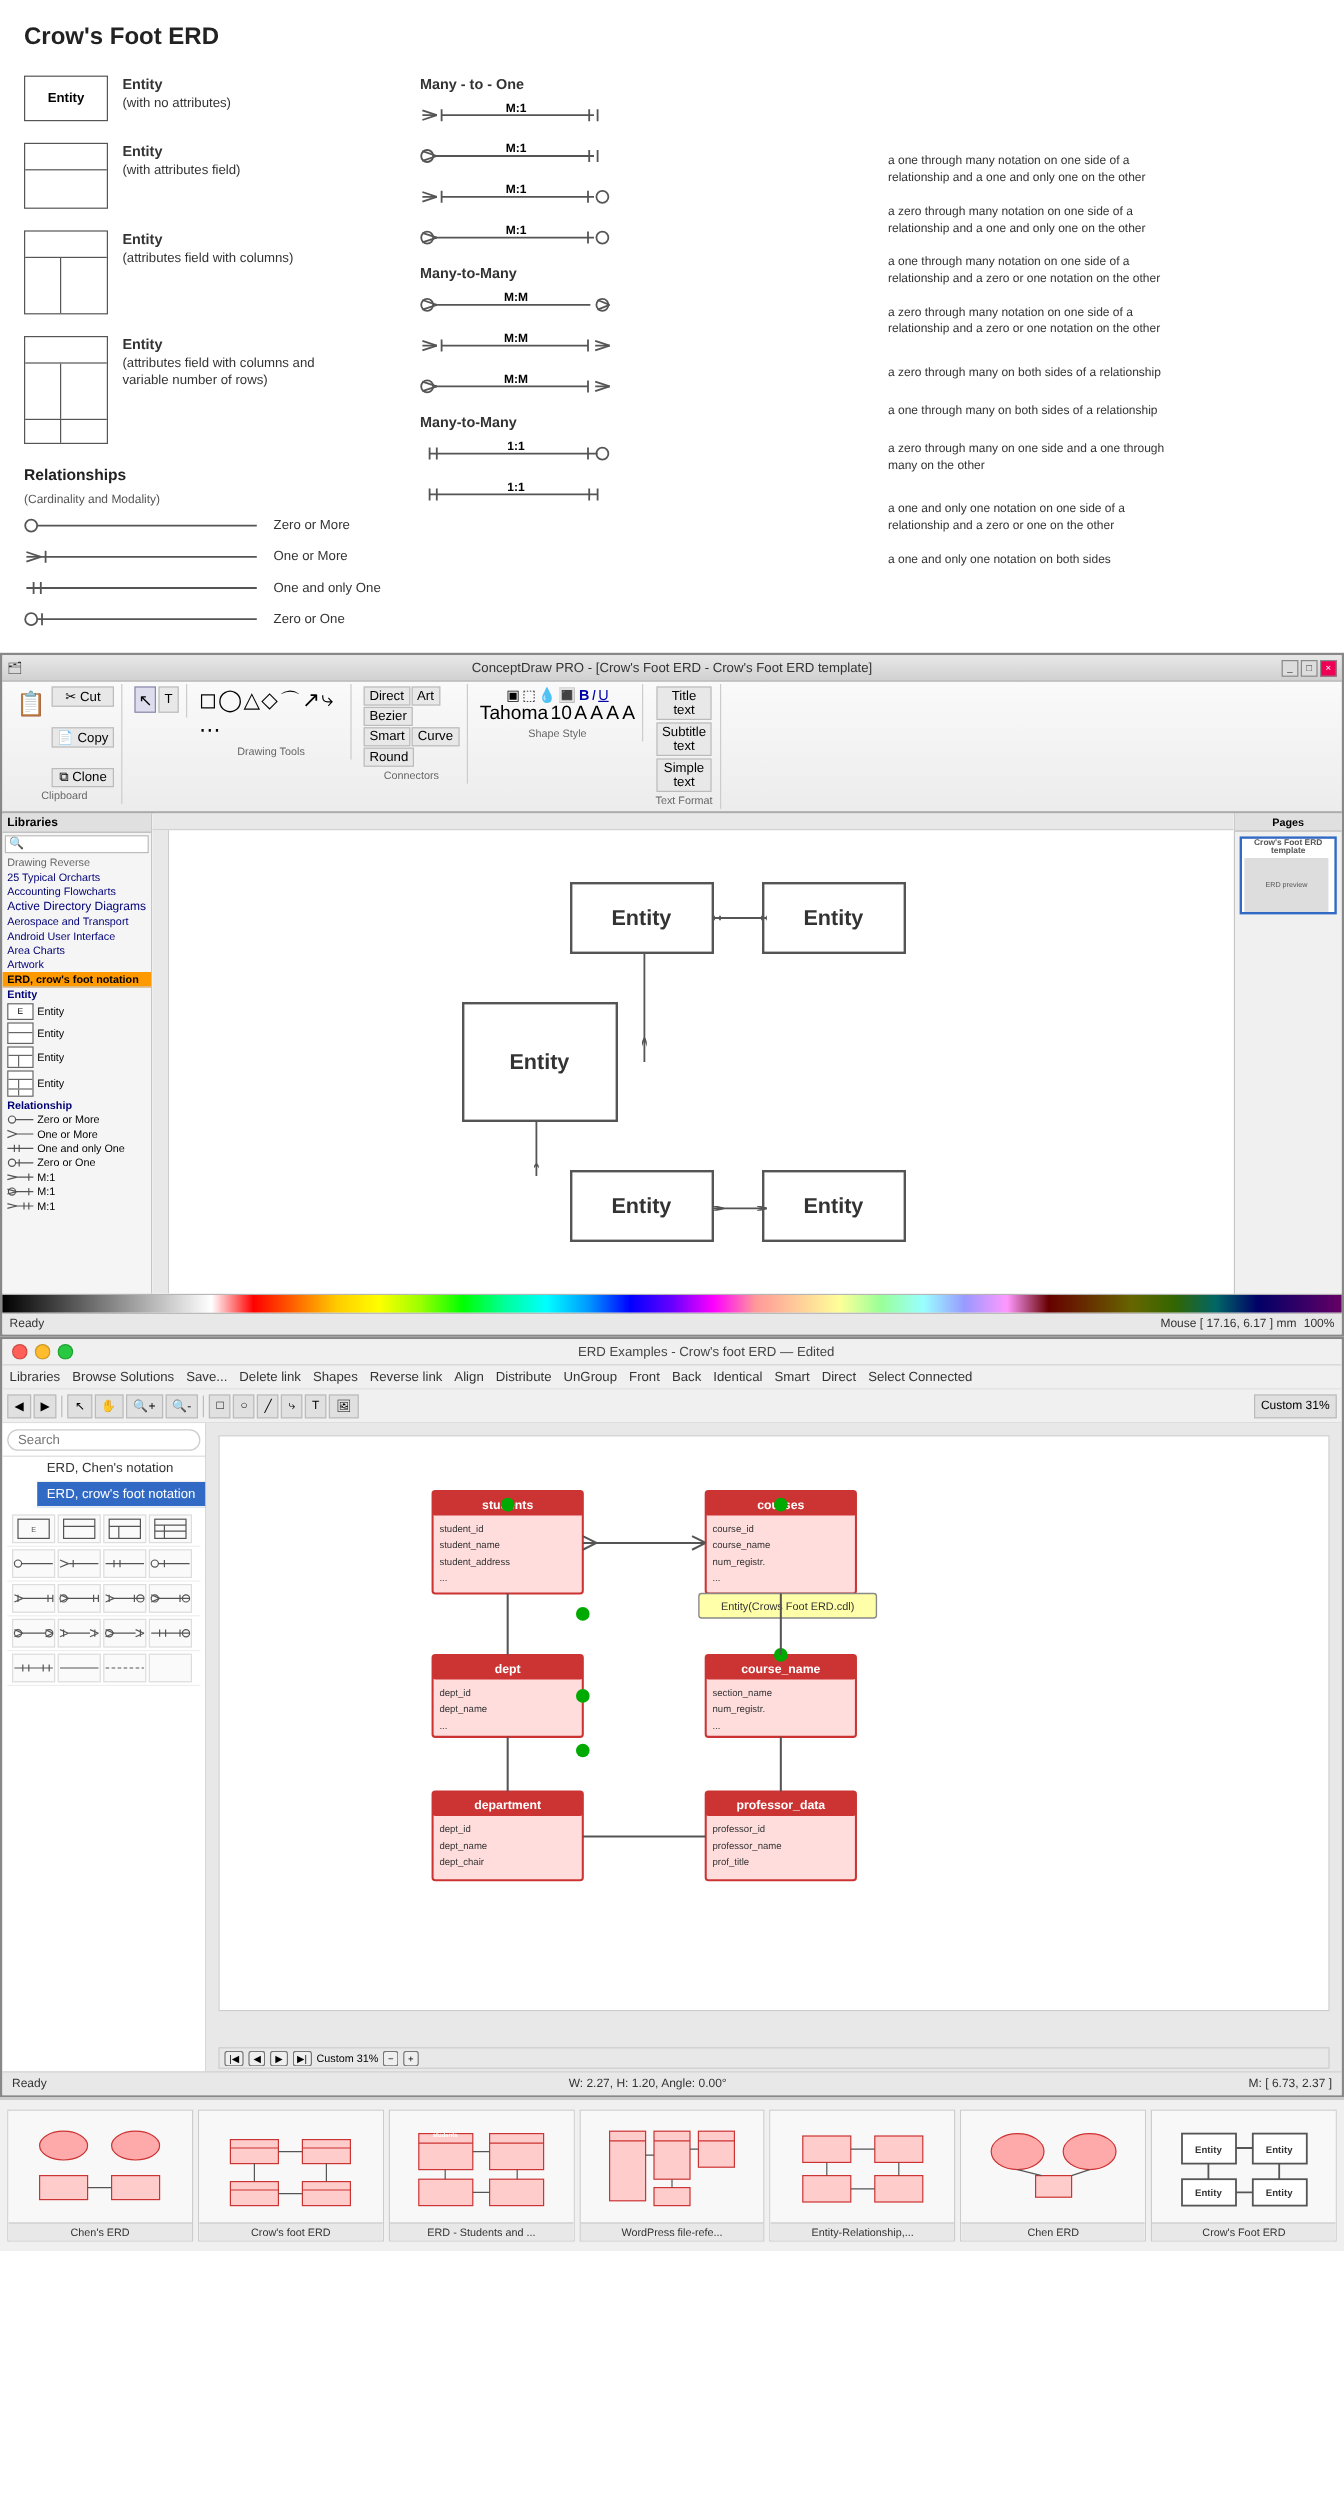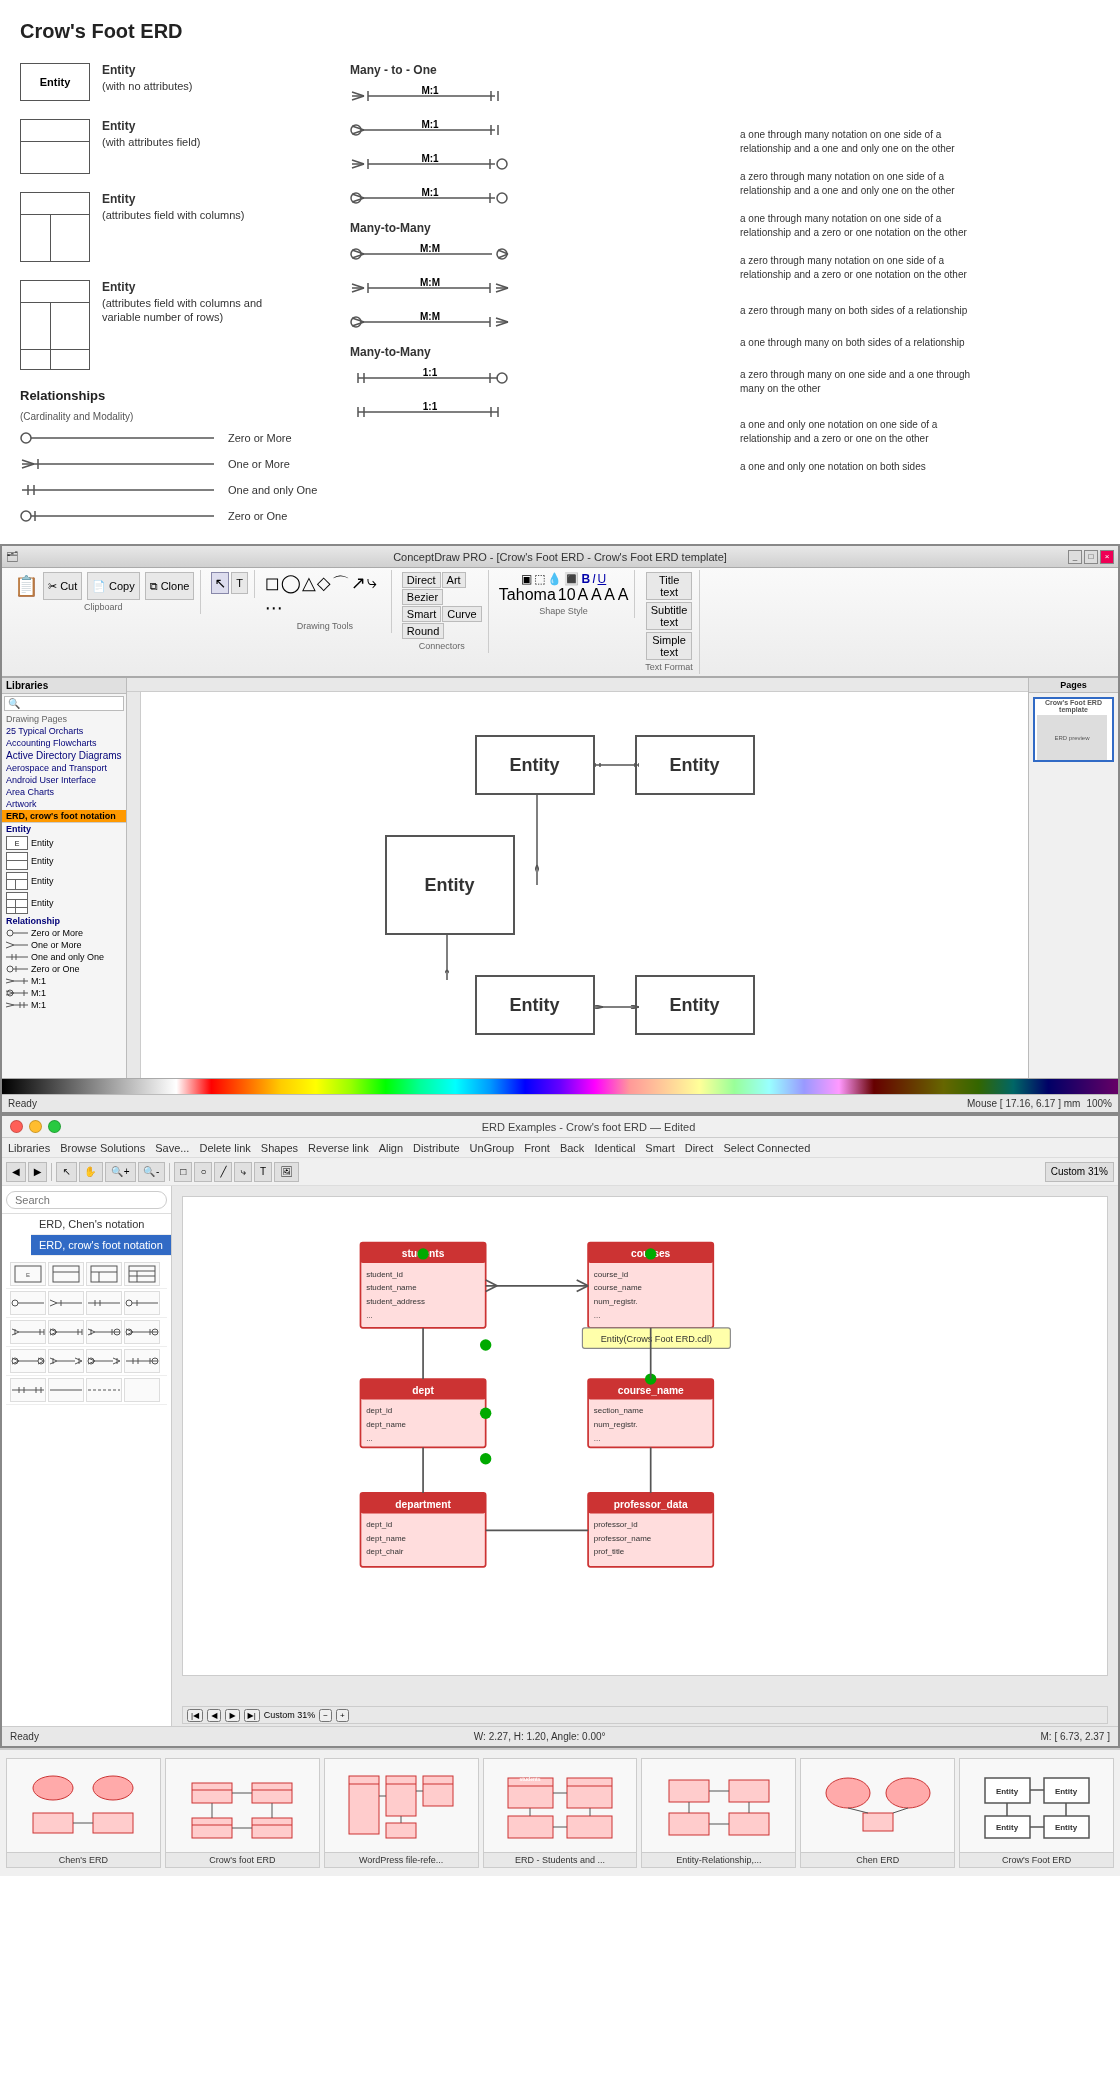--- a/index.html
+++ b/index.html
@@ -848,21 +848,21 @@
       <div class="titlebar-btn">□</div>
       <div class="titlebar-btn close">×</div>
     </div>
   </div>
 
 
   <div class="app-ribbon">
     <div class="ribbon-group">
       <div style="display:flex;gap:2px;">
         <button class="ribbon-btn" style="font-size:20px;">📋</button>
-        <div style="display:flex;flex-direction:row;gap:5px;">
+        <div style="display:flex;flex-direction:column;gap:17px;">
           <button class="ribbon-btn-small">✂ Cut</button>
           <button class="ribbon-btn-small">📄 Copy</button>
           <button class="ribbon-btn-small">⧉ Clone</button>
         </div>
       </div>
       <span class="ribbon-group-label">Clipboard</span>
     </div>
     <div class="ribbon-group">
       <div style="display:flex;gap:2px;">
         <button class="ribbon-btn" style="font-size:14px;background:#dde;border:1px solid #88a;">↖</button>
@@ -922,21 +922,21 @@
   </div>
 
   <div class="app-body">
 
     <div class="app-sidebar">
       <div class="sidebar-title">Libraries</div>
       <div class="sidebar-search">
         <input type="text" placeholder="🔍" style="">
       </div>
 
-      <div style="font-size:9px;color:#666;padding:1px 4px;">Drawing Pages</div>
+      <div style="font-size:9px;color:#666;padding:1px 4px;">Drawing Reverse</div>
       <div style="font-size:9px;color:#007;padding:1px 4px;">25 Typical Orcharts</div>
       <div style="font-size:9px;color:#007;padding:1px 4px;">Accounting Flowcharts</div>
       <div style="font-size:10px;color:#007;padding:1px 4px;">Active Directory Diagrams</div>
       <div style="font-size:9px;color:#007;padding:1px 4px;">Aerospace and Transport</div>
       <div style="font-size:9px;color:#007;padding:1px 4px;">Android User Interface</div>
       <div style="font-size:9px;color:#007;padding:1px 4px;">Area Charts</div>
       <div style="font-size:9px;color:#007;padding:1px 4px;">Artwork</div>
 
       <div class="sidebar-section active">ERD, crow's foot notation</div>
       <div style="font-size:9px;color:#007;padding:1px 4px;font-weight:bold;">Entity</div>
@@ -1484,53 +1484,53 @@
         <line x1="90" y1="35" x2="90" y2="50" stroke="#555" stroke-width="1"></line>
       </svg>
     </div>
     <div class="thumbnail-label">Crow's foot ERD</div>
   </div>
 
   <div class="thumbnail-item">
     <div class="thumbnail-img">
       <svg width="120" height="75" viewBox="0 0 120 75">
         <rect x="5" y="5" width="110" height="65" fill="#f8f8f8"></rect>
-        <rect x="8" y="8" width="30" height="58" fill="#ffcccc" stroke="#cc3333" stroke-width="1"></rect>
-        <line x1="8" y1="16" x2="38" y2="16" stroke="#cc3333" stroke-width="1"></line>
-        <rect x="45" y="8" width="30" height="40" fill="#ffcccc" stroke="#cc3333" stroke-width="1"></rect>
-        <line x1="45" y1="16" x2="75" y2="16" stroke="#cc3333" stroke-width="1"></line>
-        <rect x="82" y="8" width="30" height="30" fill="#ffcccc" stroke="#cc3333" stroke-width="1"></rect>
-        <line x1="82" y1="16" x2="112" y2="16" stroke="#cc3333" stroke-width="1"></line>
-        <line x1="38" y1="28" x2="45" y2="28" stroke="#555" stroke-width="1"></line>
-        <line x1="75" y1="23" x2="82" y2="23" stroke="#555" stroke-width="1"></line>
-        <rect x="45" y="55" width="30" height="15" fill="#ffcccc" stroke="#cc3333" stroke-width="1"></rect>
-        <line x1="60" y1="48" x2="60" y2="55" stroke="#555" stroke-width="1"></line>
-      </svg>
-    </div>
-    <div class="thumbnail-label">WordPress file-refe...</div>
-  </div>
-
-  <div class="thumbnail-item">
-    <div class="thumbnail-img">
-      <svg width="120" height="75" viewBox="0 0 120 75">
-        <rect x="5" y="5" width="110" height="65" fill="#f8f8f8"></rect>
         <rect x="8" y="10" width="45" height="30" fill="#ffcccc" stroke="#cc3333" stroke-width="1"></rect>
         <line x1="8" y1="18" x2="53" y2="18" stroke="#cc3333" stroke-width="1"></line>
         <text x="30" y="15" font-size="5" fill="#fff" font-weight="bold" text-anchor="middle" dy="-2">students</text>
         <rect x="67" y="10" width="45" height="30" fill="#ffcccc" stroke="#cc3333" stroke-width="1"></rect>
         <line x1="67" y1="18" x2="112" y2="18" stroke="#cc3333" stroke-width="1"></line>
         <line x1="53" y1="25" x2="67" y2="25" stroke="#555" stroke-width="1"></line>
         <rect x="8" y="48" width="45" height="22" fill="#ffcccc" stroke="#cc3333" stroke-width="1"></rect>
         <rect x="67" y="48" width="45" height="22" fill="#ffcccc" stroke="#cc3333" stroke-width="1"></rect>
         <line x1="30" y1="40" x2="30" y2="48" stroke="#555" stroke-width="1"></line>
         <line x1="90" y1="40" x2="90" y2="48" stroke="#555" stroke-width="1"></line>
         <line x1="53" y1="59" x2="67" y2="59" stroke="#555" stroke-width="1"></line>
       </svg>
     </div>
     <div class="thumbnail-label">ERD - Students and ...</div>
+  </div>
+
+  <div class="thumbnail-item">
+    <div class="thumbnail-img">
+      <svg width="120" height="75" viewBox="0 0 120 75">
+        <rect x="5" y="5" width="110" height="65" fill="#f8f8f8"></rect>
+        <rect x="8" y="8" width="30" height="58" fill="#ffcccc" stroke="#cc3333" stroke-width="1"></rect>
+        <line x1="8" y1="16" x2="38" y2="16" stroke="#cc3333" stroke-width="1"></line>
+        <rect x="45" y="8" width="30" height="40" fill="#ffcccc" stroke="#cc3333" stroke-width="1"></rect>
+        <line x1="45" y1="16" x2="75" y2="16" stroke="#cc3333" stroke-width="1"></line>
+        <rect x="82" y="8" width="30" height="30" fill="#ffcccc" stroke="#cc3333" stroke-width="1"></rect>
+        <line x1="82" y1="16" x2="112" y2="16" stroke="#cc3333" stroke-width="1"></line>
+        <line x1="38" y1="28" x2="45" y2="28" stroke="#555" stroke-width="1"></line>
+        <line x1="75" y1="23" x2="82" y2="23" stroke="#555" stroke-width="1"></line>
+        <rect x="45" y="55" width="30" height="15" fill="#ffcccc" stroke="#cc3333" stroke-width="1"></rect>
+        <line x1="60" y1="48" x2="60" y2="55" stroke="#555" stroke-width="1"></line>
+      </svg>
+    </div>
+    <div class="thumbnail-label">WordPress file-refe...</div>
   </div>
 
   <div class="thumbnail-item">
     <div class="thumbnail-img">
       <svg width="120" height="75" viewBox="0 0 120 75">
         <rect x="5" y="5" width="110" height="65" fill="#f8f8f8"></rect>
         <rect x="10" y="12" width="40" height="22" fill="#ffcccc" stroke="#cc3333" stroke-width="1"></rect>
         <rect x="70" y="12" width="40" height="22" fill="#ffcccc" stroke="#cc3333" stroke-width="1"></rect>
         <rect x="10" y="45" width="40" height="22" fill="#ffcccc" stroke="#cc3333" stroke-width="1"></rect>
         <rect x="70" y="45" width="40" height="22" fill="#ffcccc" stroke="#cc3333" stroke-width="1"></rect>

